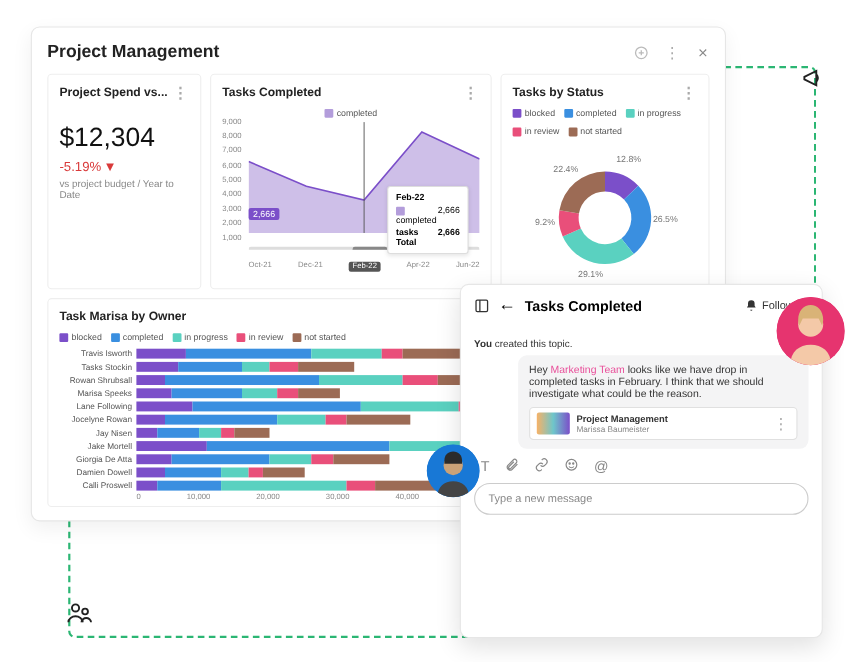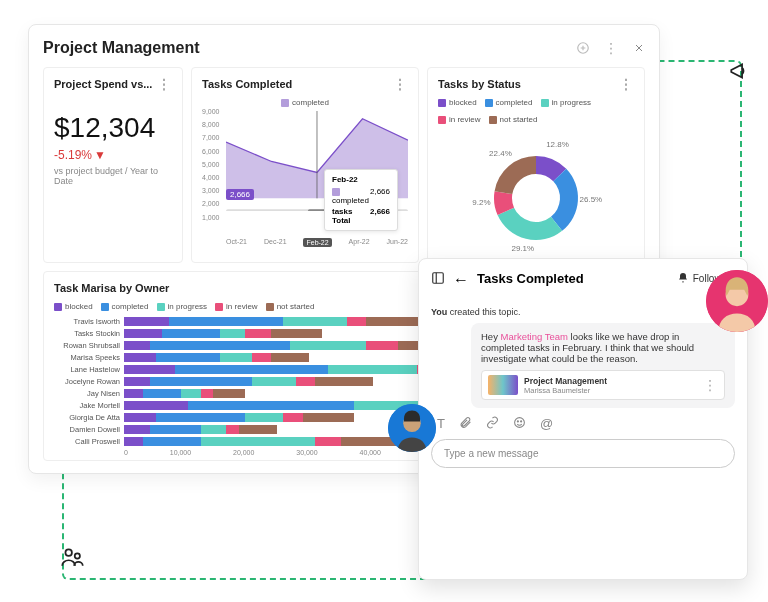--- a/index.html
+++ b/index.html
@@ -9,36 +9,36 @@
   .people { position: absolute; left: 60px; bottom: 32px; z-index: 1; }
   .dash { position: absolute; left: 28px; top: 24px; width: 632px; height: 450px; background: #fff; border: 1px solid #e6e6e6; border-radius: 8px; box-shadow: 0 6px 18px rgba(0,0,0,0.06); z-index: 2; padding: 10px 14px 12px; }
   .dash-header { display: flex; align-items: center; justify-content: space-between; height: 26px; margin-bottom: 6px; }
   .dash-title { font-size: 16px; font-weight: 700; color: #222; }
   .dash-icons { display: flex; gap: 14px; align-items: center; color: #999; }
   .row1 { display: flex; gap: 8px; height: 196px; }
   .card { border: 1px solid #eee; border-radius: 4px; padding: 8px 10px; position: relative; }
   .card-header { display: flex; justify-content: space-between; align-items: center; font-size: 11px; font-weight: 700; color: #222; margin-bottom: 6px; }
   .dots { color: #aaa; font-size: 14px; letter-spacing: 1px; cursor: pointer; }
   .spend { width: 140px; }
-  .spend-val { font-size: 28px; font-weight: 400; color: #111; margin-top: 20px; }
+  .spend-val { font-size: 24px; font-weight: 400; color: #111; margin-top: 20px; }
   .spend-delta { font-size: 12px; color: #d93a3a; margin-top: 4px; display: flex; align-items: center; gap: 2px; }
   .spend-sub { font-size: 9px; color: #888; margin-top: 4px; }
   .area-card { flex: 1; }
   .legend { display: flex; flex-wrap: wrap; gap: 8px; font-size: 8px; color: #555; }
   .swatch { display: inline-block; width: 8px; height: 8px; border-radius: 1px; margin-right: 3px; vertical-align: middle; } .c-completed { background: #b39ddb; }
   .area-plot { position: relative; height: 136px; margin-top: 4px; }
   .ytick { position: absolute; left: 0; font-size: 7px; color: #888; transform: translateY(-50%); }
   .area-svg { position: absolute; left: 24px; top: 0; right: 0; bottom: 16px; }
   .xticks { position: absolute; left: 24px; right: 0; bottom: 0; display: flex; justify-content: space-between; font-size: 7px; color: #888; }
   .xticks span.active { background: #555; color: #fff; padding: 1px 3px; border-radius: 2px; }
   .tooltip { position: absolute; right: 10px; top: 58px; background: #fff; border: 1px solid #ddd; border-radius: 3px; padding: 5px 7px; font-size: 8px; box-shadow: 0 1px 4px rgba(0,0,0,.1); z-index: 5; width: 74px; }
   .tooltip .ttl { font-weight: 700; margin-bottom: 3px; }
   .tooltip .row { display: flex; justify-content: space-between; margin-top: 2px; }
   .pill { position: absolute; left: 24px; top: 78px; background: #7b4fc9; color: #fff; font-size: 8px; padding: 1px 4px; border-radius: 2px; z-index: 3; }
-  .donut-card { width: 218px; }
+  .donut-card { width: 190px; }
   .donut-wrap { display: flex; justify-content: center; margin-top: 4px; }
   .donut-label { font-size: 8px; fill: #777; }
   .row2 { margin-top: 8px; height: 190px; }
   .owner-card { border: 1px solid #eee; border-radius: 4px; padding: 8px 10px; height: 100%; }
   .owner-chart { display: flex; height: 132px; margin-top: 4px; }
   .owners { display: flex; flex-direction: column; justify-content: space-around; font-size: 7.5px; color: #555; text-align: right; padding-right: 4px; width: 70px; }
   .bars { flex: 1; display: flex; flex-direction: column; justify-content: space-around; position: relative; }
   .bar-row { height: 9px; display: flex; width: 100%; }
   .seg { height: 100%; }
   .owner-x { display: flex; justify-content: space-between; font-size: 7px; color: #888; margin-left: 70px; margin-top: 2px; }
@@ -211,21 +211,21 @@
           <span><span class="swatch" style="background:#5ad1c0"></span>in progress</span>
           <span><span class="swatch" style="background:#e94f7a"></span>in review</span>
           <span><span class="swatch" style="background:#9c6b55"></span>not started</span>
         </div>
       <div class="owner-chart">
         <div class="owners" id="owner-names">
             <div>Travis Isworth</div>
             <div>Tasks Stockin</div>
             <div>Rowan Shrubsall</div>
             <div>Marisa Speeks</div>
-            <div>Lane Hastelow</div>
+            <div>Lane Following</div>
             <div>Jocelyne Rowan</div>
             <div>Jay Nisen</div>
             <div>Jake Mortell</div>
             <div>Giorgia De Atta</div>
             <div>Damien Dowell</div>
             <div>Calli Proswell</div>
           </div>
         <div class="bars" id="owner-bars">
             <div class="bar-row">
               <div class="seg" style="width: 8.75%; background: rgb(123, 79, 201);"></div>

